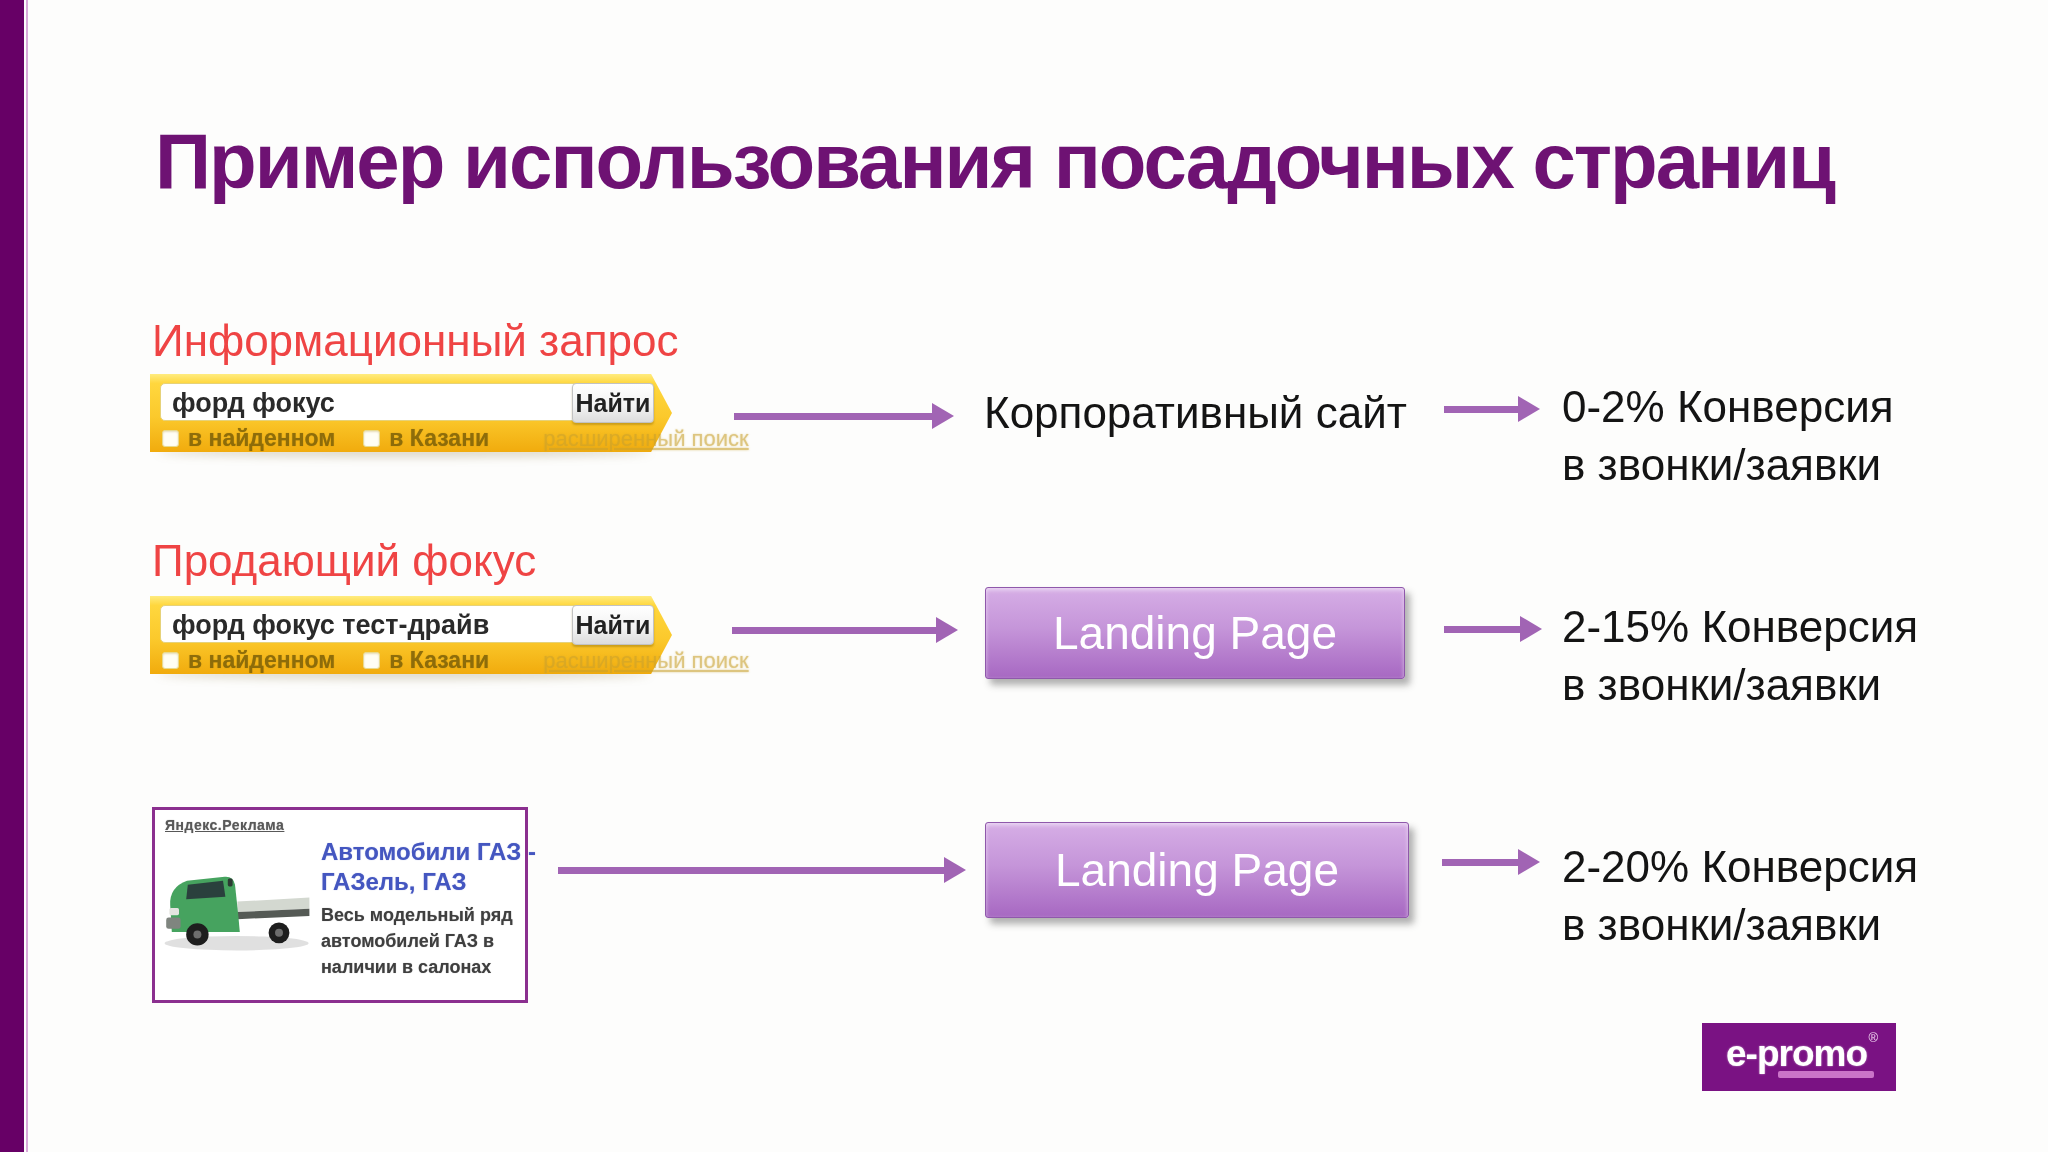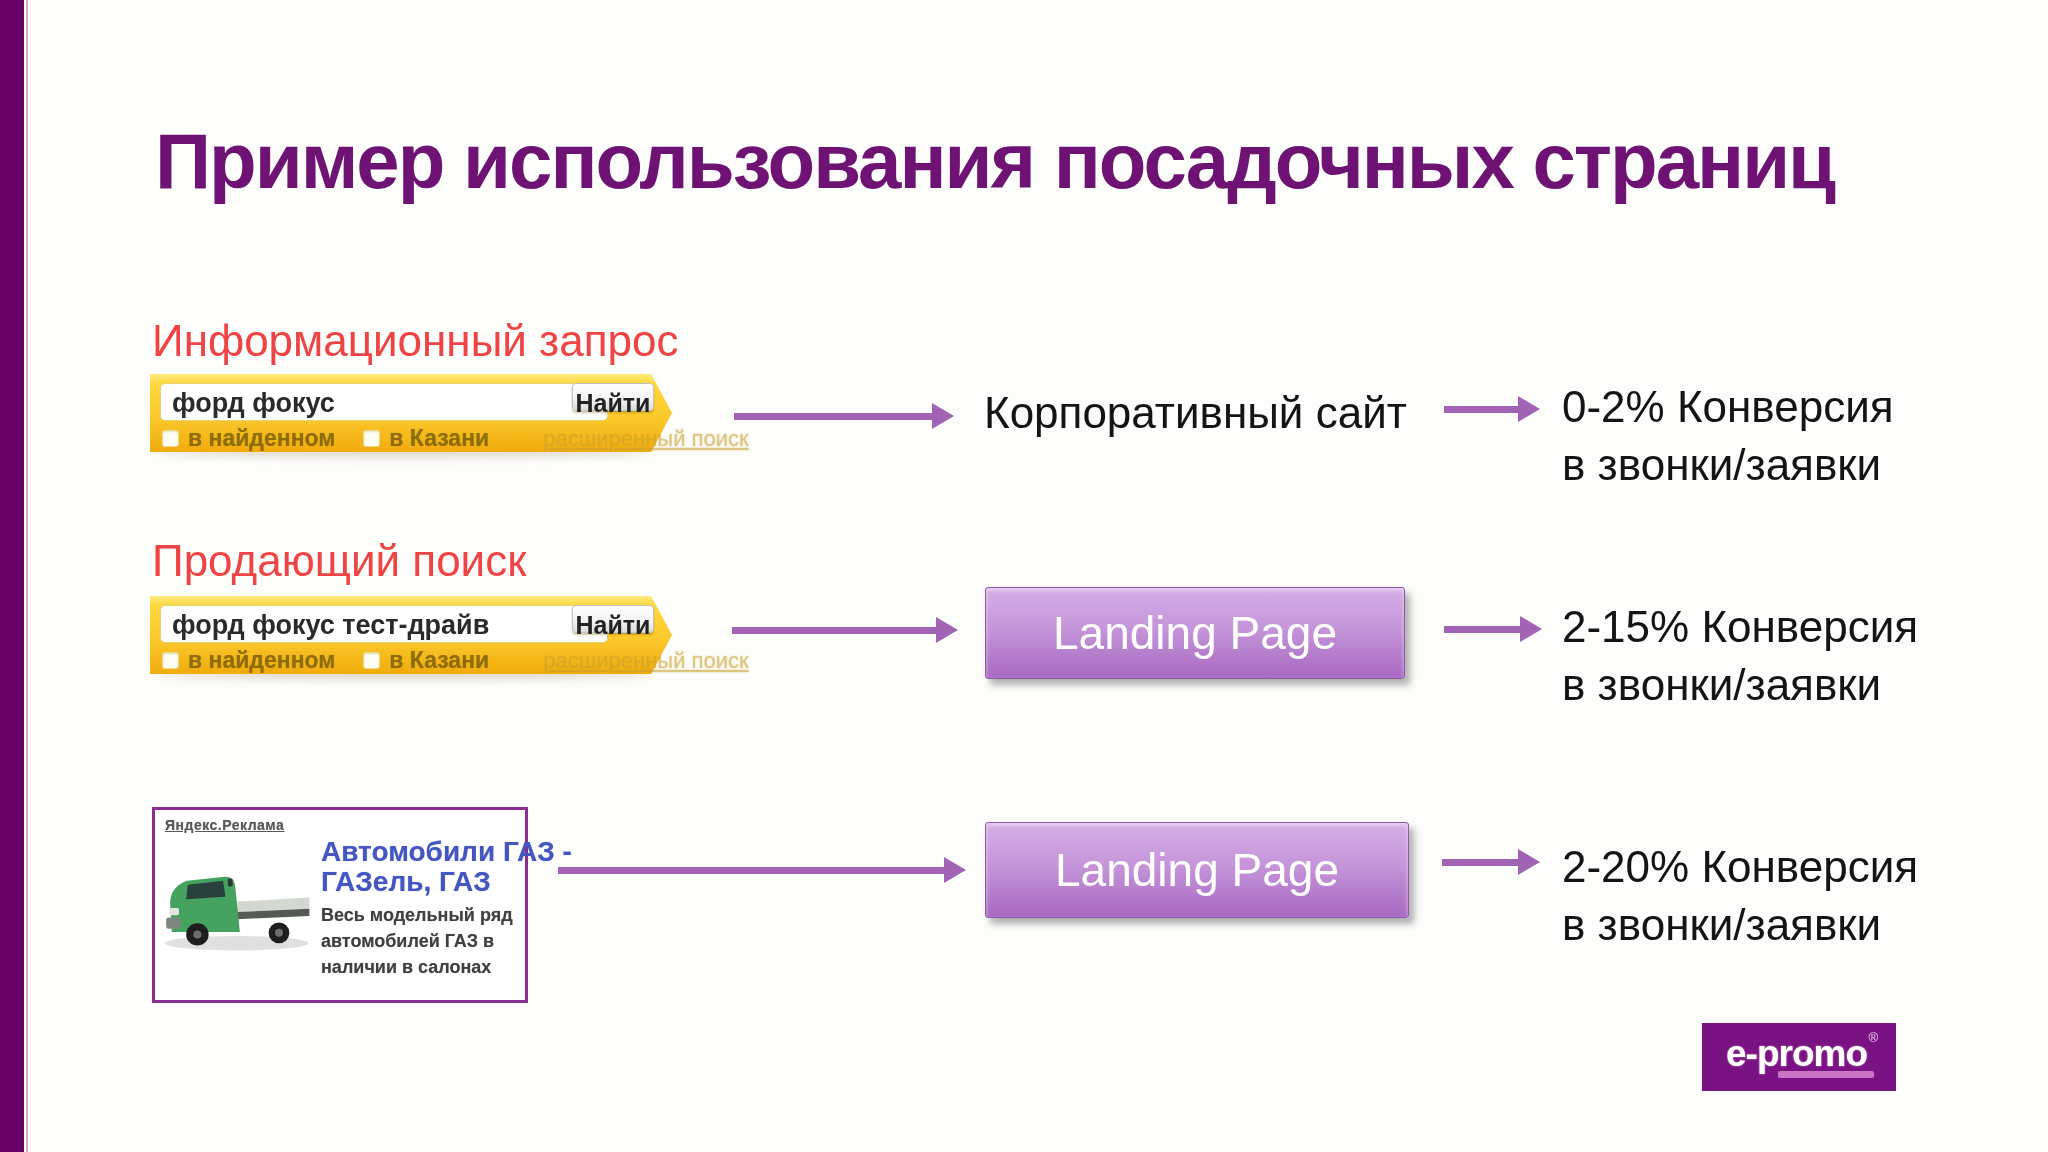--- a/index.html
+++ b/index.html
@@ -24,21 +24,21 @@
   .search-bg { position:absolute; left:0; top:0; width:100%; height:100%;
                background:linear-gradient(180deg,#ffec80 0%,#ffd73e 12%,#fbc92c 55%,#f1ab0d 100%);
                clip-path:polygon(0 0, 96% 0, 100% 50%, 96% 100%, 0 100%); }
   .search-shadow { position:absolute; left:8px; bottom:-5px; width:492px; height:10px;
                    background:rgba(90,70,0,.22); filter:blur(5px); border-radius:50%; }
   .search-input { position:absolute; left:10px; top:9px; width:448px; height:38px; background:#fff;
                   border:1px solid #e6d27a; border-radius:5px; }
   .search-query { position:absolute; left:11px; top:4px; font-size:27px; font-weight:700; color:#2a2a2a; white-space:nowrap; }
   .clear-icon { position:absolute; right:9px; top:8px; width:18px; height:18px; border:2px solid #c9c9c9;
                 border-radius:50%; opacity:.8; }
-  .find-button { position:absolute; left:422px; top:9px; width:82px; height:28px;
+  .find-button { position:absolute; left:422px; top:9px; width:82px; height:40px;
                  background:linear-gradient(180deg,#ffffff 0%,#f2f2f2 60%,#dcdcdc 100%);
                  border:1px solid #c2c2c2; border-radius:4px; box-shadow:0 2px 2px rgba(120,90,0,.35);
                  font-size:25px; font-weight:700; color:#222; text-align:center; line-height:38px; }
   .cb-row { position:absolute; left:12px; top:51px; display:flex; align-items:center; }
   .cb-item { display:flex; align-items:center; margin-right:28px; }
   .cb-box { width:17px; height:17px; background:#fffef4; border:1px solid #e8da8e; border-radius:3px;
             margin-right:9px; box-shadow:inset 0 1px 2px rgba(160,120,0,.25); }
   .cb-label { font-size:23px; font-weight:700; color:#7c6008; opacity:.85; text-shadow:0 0 1px rgba(124,96,8,.6);
               white-space:nowrap; }
   .adv-link { font-size:22px; color:#c9a12d; opacity:.6; text-decoration:underline;
@@ -57,21 +57,21 @@
   .landing-btn { background:linear-gradient(180deg,#d6aee6 0%,#c595d9 45%,#a768c2 100%);
                  border:1px solid #8f58ab; border-radius:3px;
                  box-shadow:5px 6px 7px rgba(60,60,60,.4), inset 0 2px 4px rgba(255,255,255,.55);
                  color:#ffffff; font-size:46px; text-align:center; }
 
   
   .ad-box { left:152px; top:807px; width:376px; height:196px; background:#ffffff;
             border:3px solid #8b2f8f; }
   .ad-source { position:absolute; left:10px; top:7px; font-size:14px; font-weight:700; color:#3c3c3c;
                text-decoration:underline; text-shadow:0 0 1px rgba(0,0,0,.5); opacity:.85; letter-spacing:.5px; }
-  .ad-title { position:absolute; left:166px; top:27px; font-size:28px; font-weight:700; color:#4456c0;
+  .ad-title { position:absolute; left:166px; top:27px; font-size:24px; font-weight:700; color:#4456c0;
               line-height:30px; text-shadow:0 0 1px rgba(68,86,192,.5); white-space:nowrap; }
   .ad-body { position:absolute; left:166px; top:92px; font-size:18px; font-weight:700; color:#2b2b2b;
              line-height:26px; opacity:.9; text-shadow:0 0 1px rgba(0,0,0,.4); white-space:nowrap; }
   .truck { position:absolute; left:4px; top:34px; }
 
   
   .logo { left:1702px; top:1023px; width:194px; height:68px; background:#7a1283; }
   .logo-brand { position:absolute; left:24px; top:10px; font-size:37px; font-weight:700; color:#ffffff;
                 letter-spacing:-1px; text-shadow:0 0 2px rgba(255,255,255,.6); }
   .logo-reg { position:absolute; right:18px; top:7px; font-size:13px; color:#f2d7f2; }
@@ -121,21 +121,21 @@
   <div class="abs arrow" style="left:1444px; top:396px; width:96px;">
     <span class="shaft"></span>
       <span class="head"></span>
   </div>
 
   <div class="abs conv" style="left:1562px; top:378px;">
     <div>0-2% Конверсия</div>
     <div>в звонки/заявки</div>
   </div>
 
-  <div class="abs row-label" style="top:536px;">Продающий поиск</div>
+  <div class="abs row-label" style="top:536px;">Продающий фокус</div>
 
   <div class="abs search-widget" style="left:150px; top:596px;">
     <div class="search-shadow"></div>
     <div class="search-bg"></div>
     <div class="search-input">
       <span class="search-query">форд фокус тест-драйв</span>
       <span class="clear-icon"></span>
     </div>
     <div class="find-button">Найти</div>
     <div class="cb-row">

